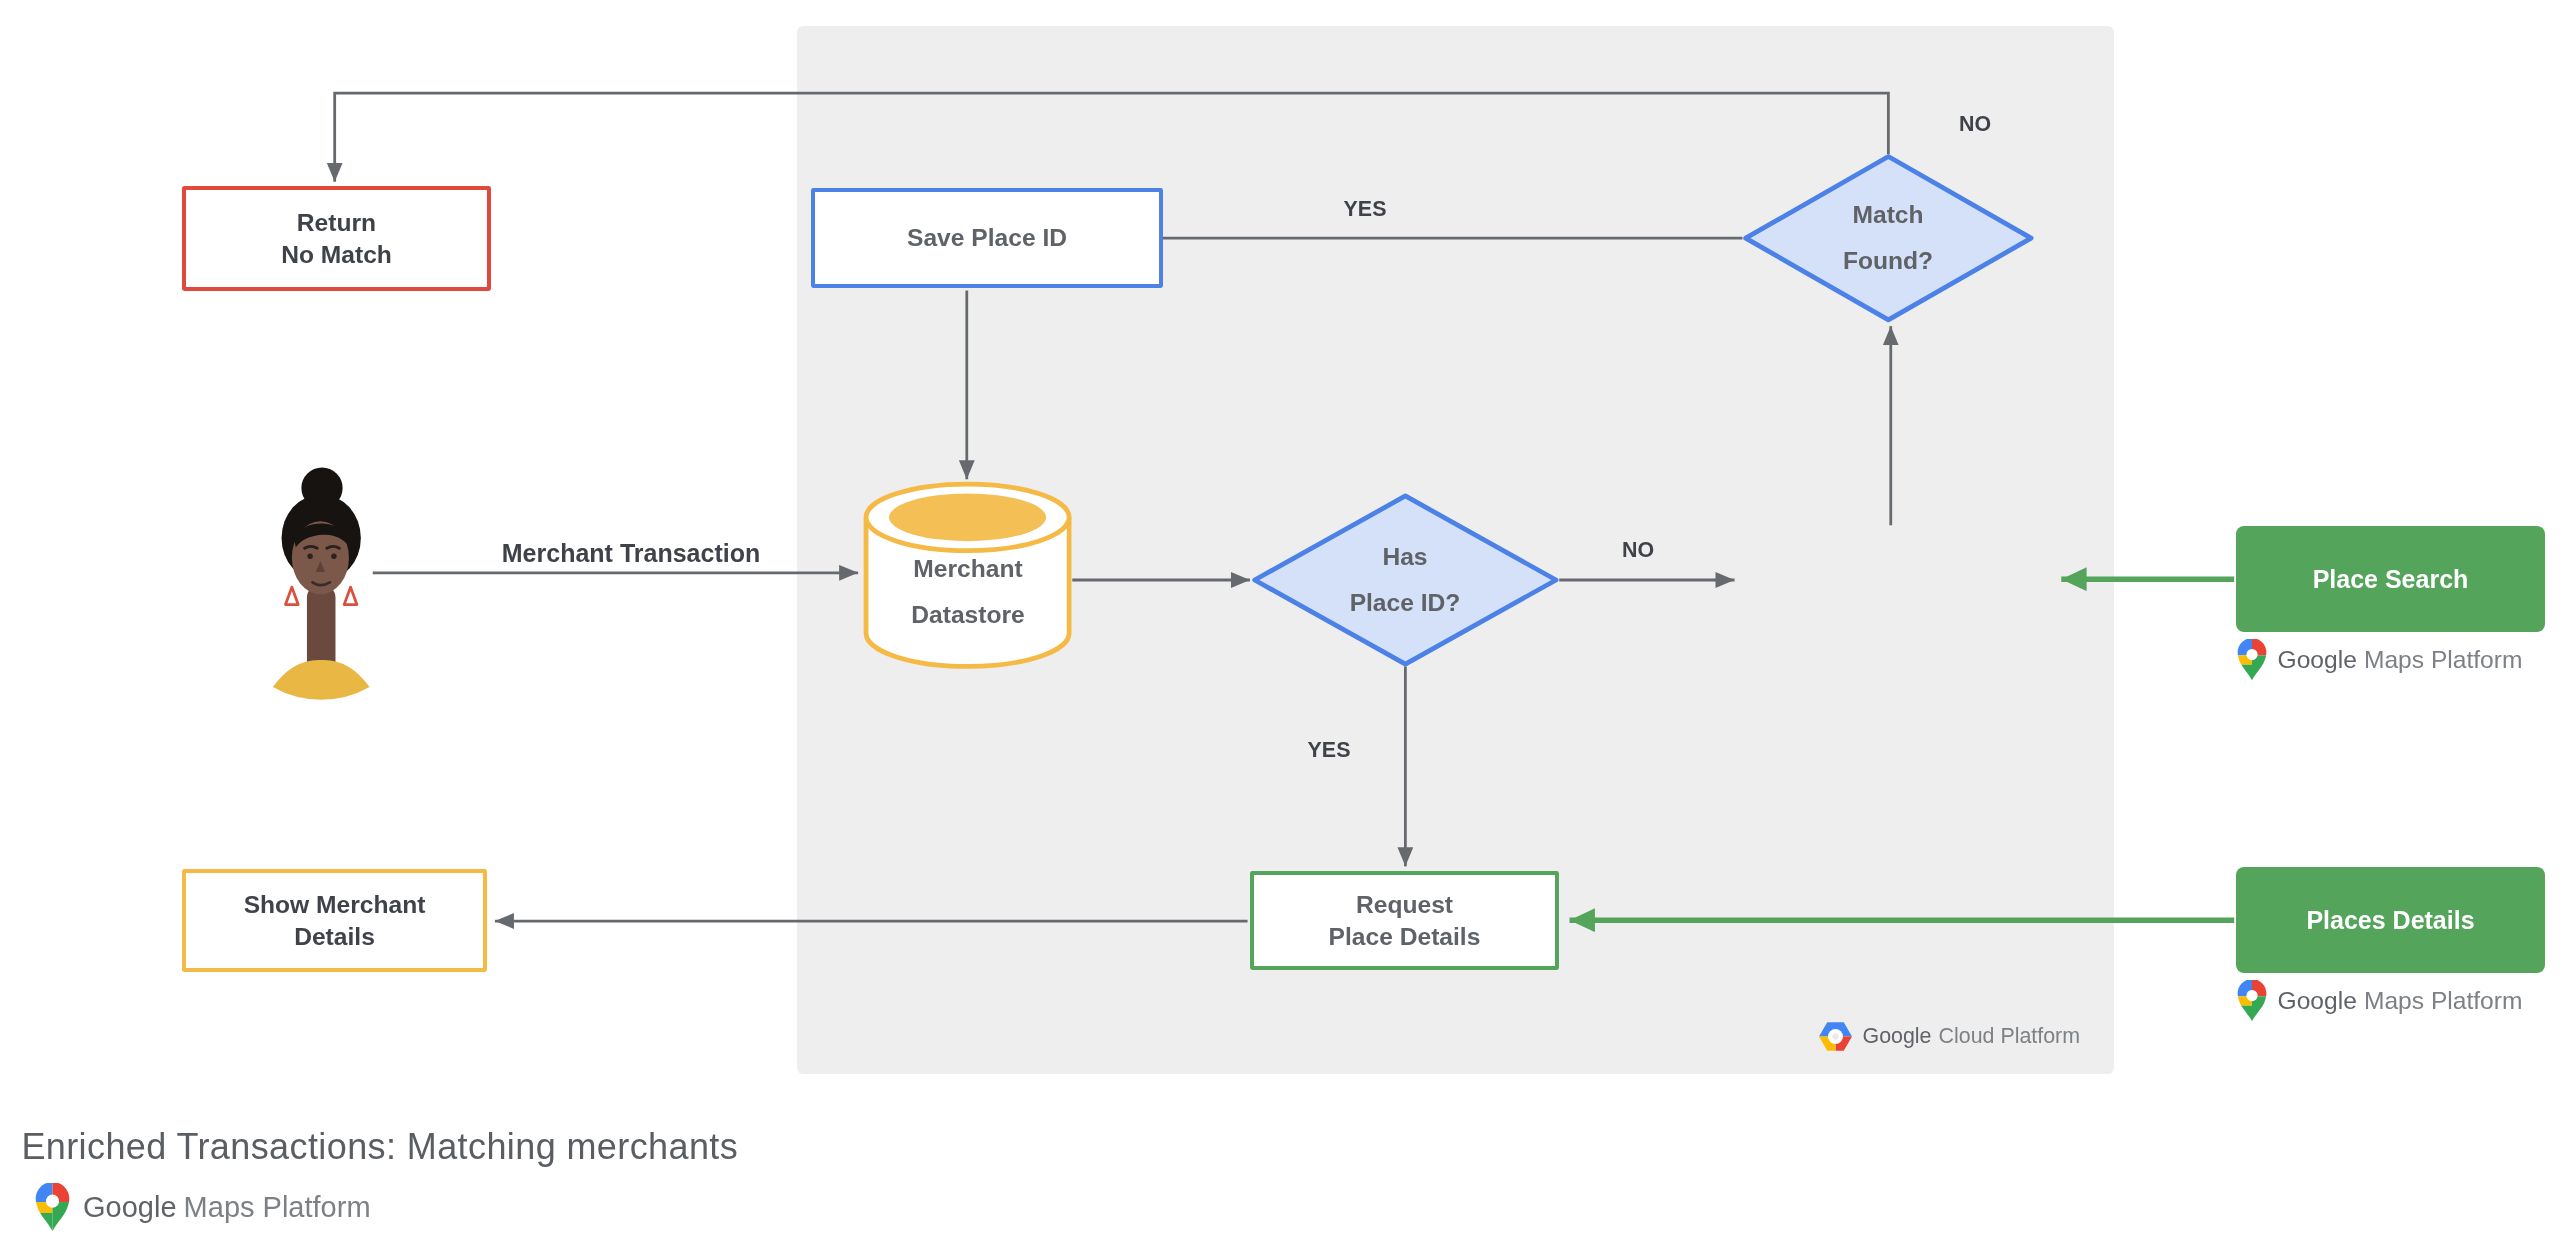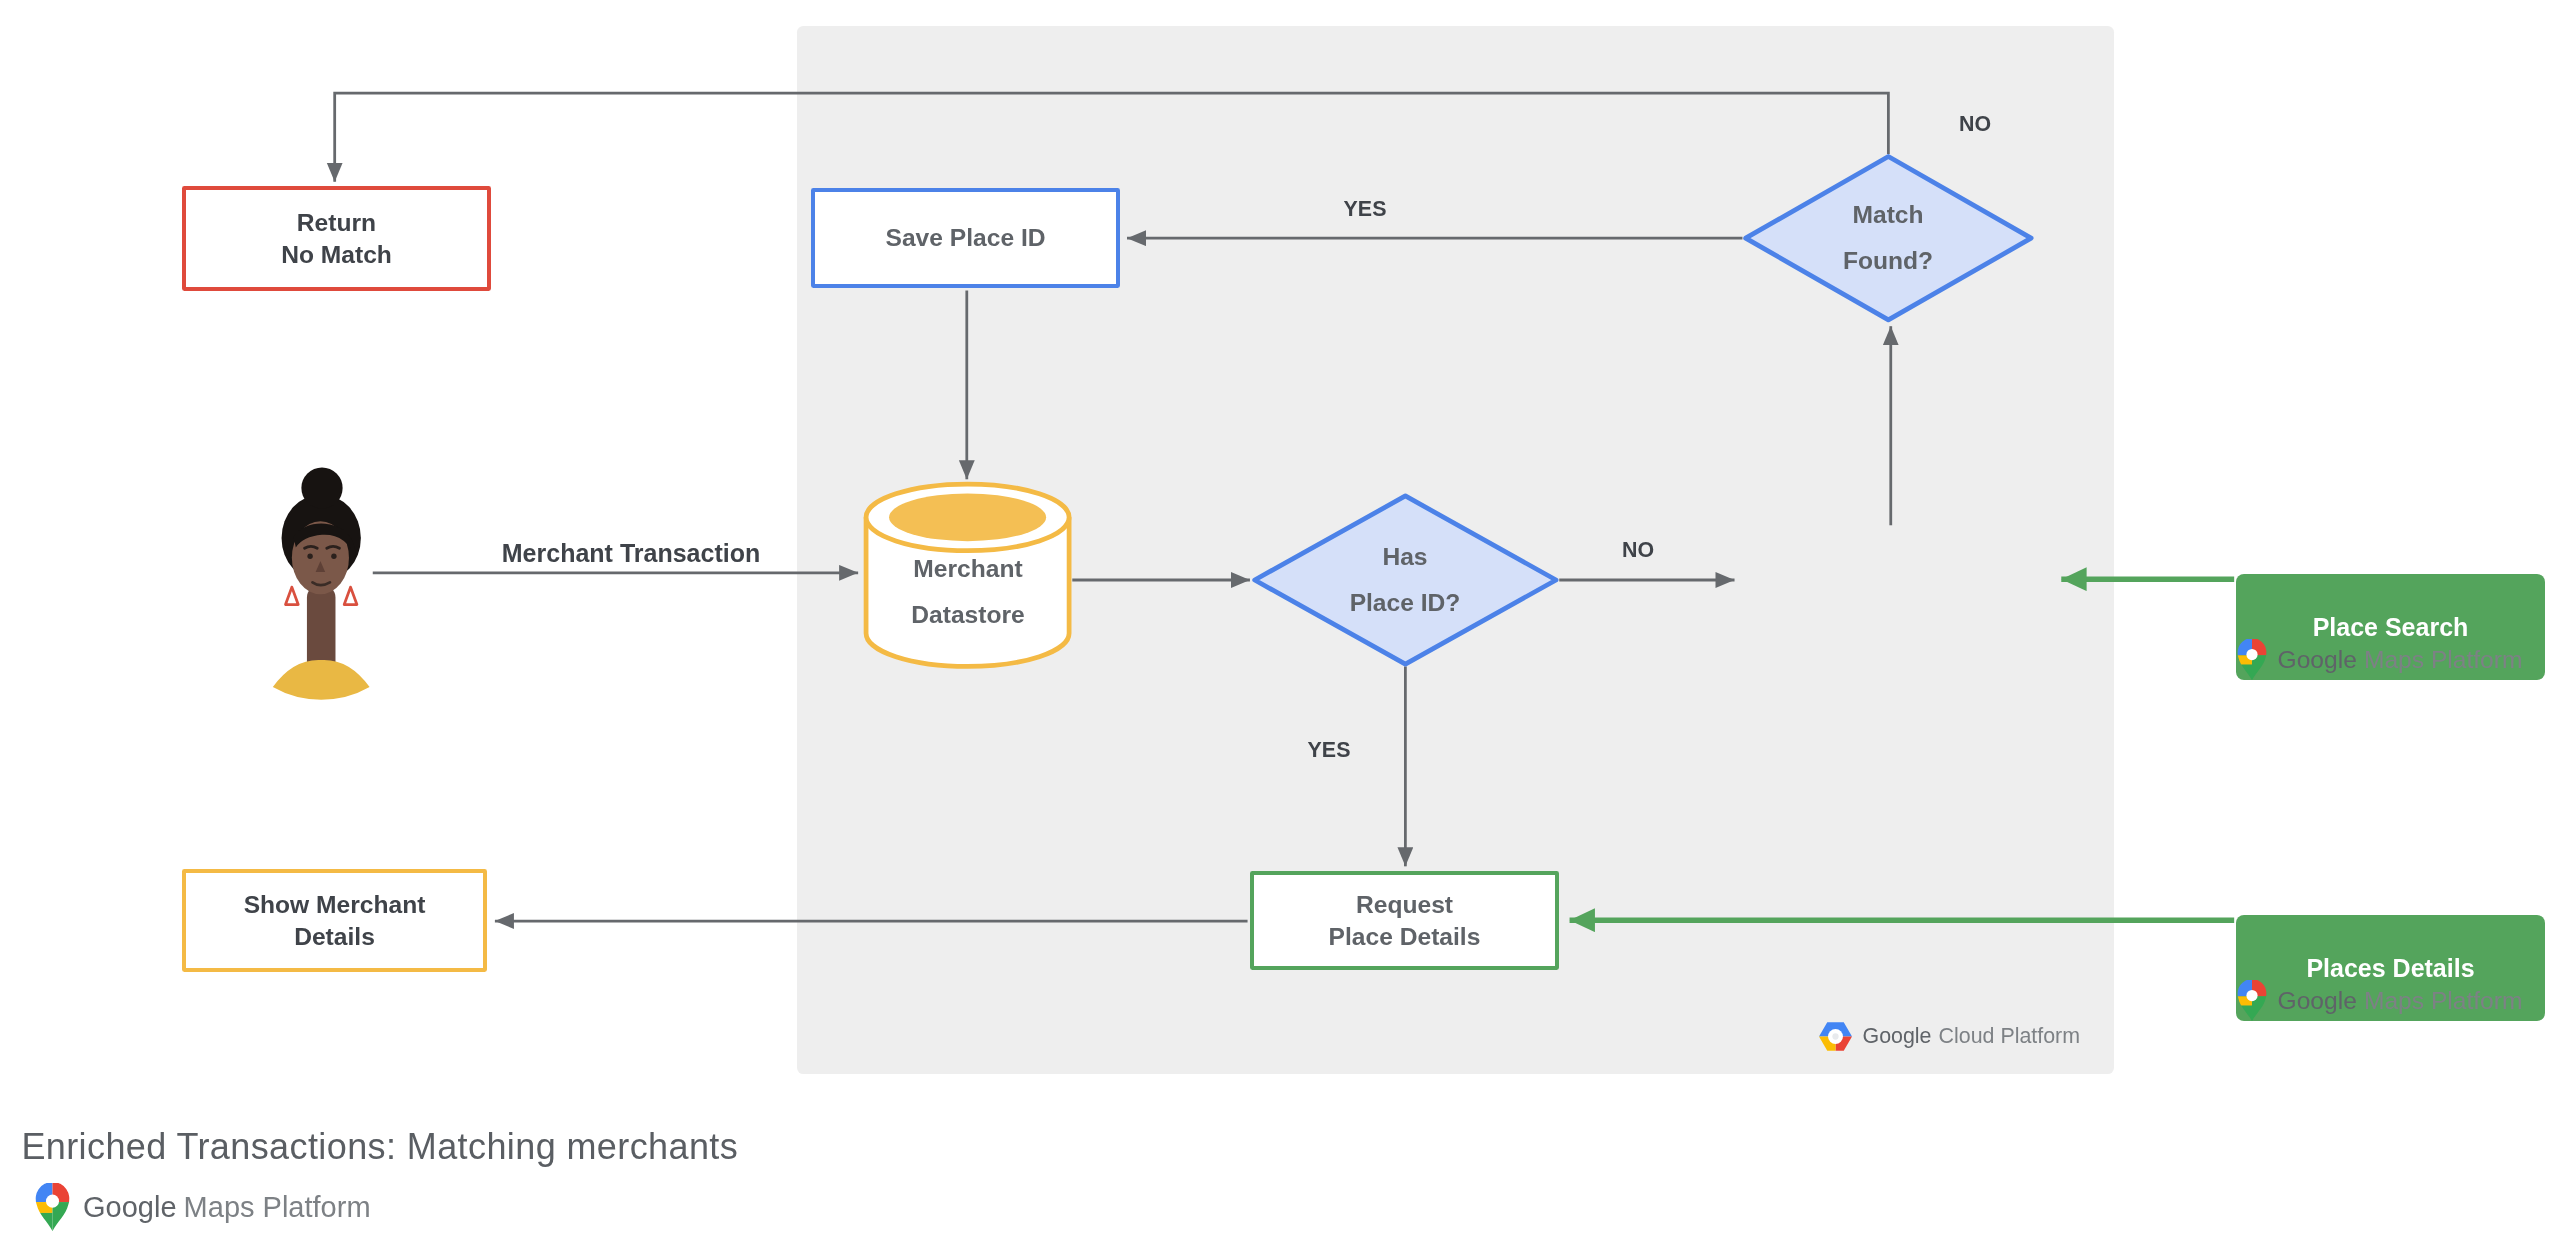--- a/index.html
+++ b/index.html
@@ -15,21 +15,21 @@
   svg.wires{position:absolute;left:0;top:0;width:2576px;height:1252px;}
 
   .node{position:absolute;display:flex;align-items:center;justify-content:center;
         text-align:center;white-space:pre-line;box-sizing:border-box;
         font-weight:700;font-size:24.6px;line-height:32px;background:#fff;border-radius:2.4px;}
   .node.red-o{border:4.8px solid var(--red);color:var(--ink-dark);}
   .node.blue-o{border:4.8px solid var(--blue);color:var(--ink);}
   .node.green-o{border:4.8px solid var(--green);color:var(--ink);}
   .node.yellow-o{border:4.8px solid var(--yellow);color:var(--ink-dark);}
   .node.green-fill{background:var(--green);border:none;color:#fff;
-                   font-size:25px;border-radius:8px;margin-top:48px;}
+                   font-size:25px;border-radius:8px;}
 
   .float-label{position:absolute;transform:translate(-50%,-50%);text-align:center;
                white-space:pre-line;font-weight:700;font-size:24.6px;line-height:46px;color:var(--ink);}
   .edge-label{position:absolute;transform:translate(-50%,-50%);font-weight:700;
               font-size:21.4px;color:var(--ink-dark);}
   .flow-label{position:absolute;transform:translate(-50%,-50%);font-weight:700;
               font-size:25px;color:var(--ink-dark);white-space:nowrap;}
 
   .lockup{position:absolute;display:flex;align-items:center;white-space:nowrap;text-align:center;}
   .lockup .lk-g{margin-left:9.5px;font-weight:500;color:var(--ink);}
@@ -121,21 +121,21 @@
       <path d="M64,119 L58,133 L70,133 Z" fill="#5E4036"></path>
       <path d="M54,146 Q64,153 76,146" stroke="#3A2C26" stroke-width="3.5" stroke-linecap="round"></path>
       <path d="M28,152 L20,174 L36,174 Z" fill="none" stroke="#D9503F" stroke-width="3.5" stroke-linejoin="round"></path>
       <path d="M102,152 L94,174 L110,174 Z" fill="none" stroke="#D9503F" stroke-width="3.5" stroke-linejoin="round"></path>
     </g>
   </svg>
 
   <div class="node red-o" style="left:182px;top:186px;width:309px;height:105px">Return
 No Match</div>
 
-  <div class="node blue-o" style="left:811px;top:188px;width:309px;height:100px">Save Place ID</div>
+  <div class="node blue-o" style="left:811px;top:188px;width:352px;height:100px">Save Place ID</div>
 
 
   <div class="node green-o" style="left:1250px;top:871px;width:309px;height:99px">Request
 Place Details</div>
 
   <div class="node yellow-o" style="left:182px;top:869px;width:305px;height:103px">Show Merchant
 Details</div>
 
   <div class="node green-fill" style="left:2236px;top:526px;width:309px;height:106px">Place Search</div>
 

